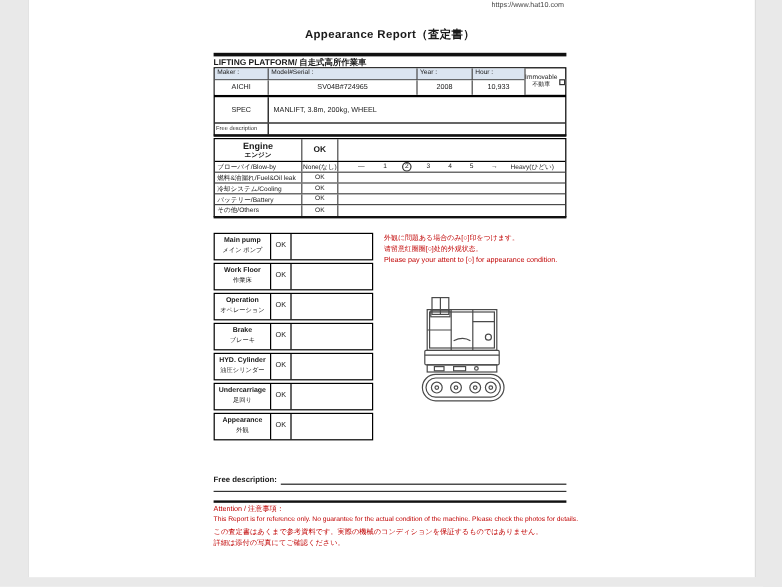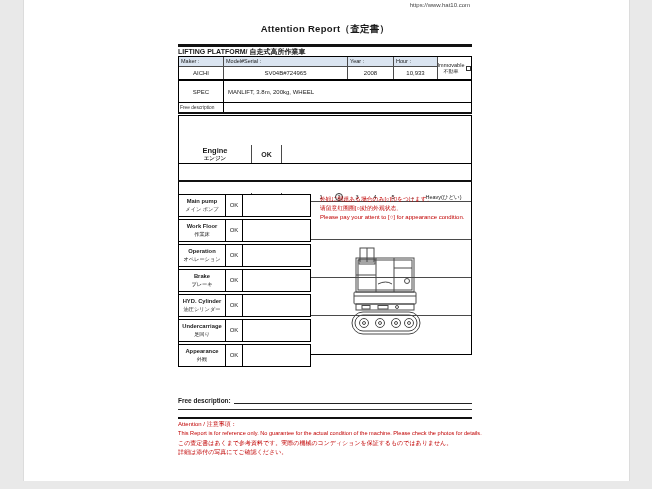--- a/index.html
+++ b/index.html
@@ -47,21 +47,21 @@
   
   .spec-table { left:178px; top:80px; width:294px; border:1.5px solid #000; font-size:6px; }
   .spec-row { display:flex; border-bottom:1px solid #000; height:22px; }
   .spec-row:last-child { border-bottom:none; height:9px; }
   .spec-label { width:45px; border-right:1px solid #000; display:flex; align-items:center; justify-content:center; }
   .spec-label.small { font-size:4.8px; color:#333; justify-content:flex-start; padding-left:1px; }
   .spec-val { flex:1; display:flex; align-items:center; padding-left:4px; }
 
   
   .engine-table { left:178px; top:115px; width:294px; border:1px solid #000; font-size:5.5px; }
-  .e-row { display:flex; border-bottom:1px solid #4a4a4a; height:9px;margin-top:29px; }
+  .e-row { display:flex; border-bottom:1px solid #4a4a4a; height:9px; }
   .e-row:last-child { border-bottom:none; }
   .e-head { height:19px; border-bottom:1px solid #000; }
   .e-c1 { width:73px; border-right:1px solid #4a4a4a; display:flex; align-items:center; padding-left:2px; white-space:nowrap; overflow:hidden; }
   .e-c2 { width:30px; border-right:1px solid #4a4a4a; display:flex; align-items:center; justify-content:center; white-space:nowrap; }
   .e-c3 { flex:1; display:flex; align-items:center; }
   .e-head .e-c1 { flex-direction:column; justify-content:center; padding-left:0; font-weight:bold; }
   .e-head .e-c1 .en { font-size:7.5px; }
   .e-head .e-c1 .jp { font-size:5.5px; }
   .e-head .e-c2 { font-weight:bold; font-size:7px; }
   .scale { display:flex; align-items:center; width:100%; padding:0 4px; }
@@ -100,21 +100,21 @@
   .attn-l2 { left:178px; top:439px; font-size:6px; color:#c00000; }
   .attn-l3 { left:178px; top:448px; font-size:6px; color:#c00000; }
 </style>
 </head>
 <body>
 
 <div class="page"></div>
 
 <a class="abs url-text" href="#">https://www.hat10.com</a>
 
-<div class="abs title">Attention Report（査定書）</div>
+<div class="abs title">Appearance Report（査定書）</div>
 
 <div class="abs bar bar1"></div>
 <div class="abs section-header">LIFTING PLATFORM/ 自走式高所作業車</div>
 
 <div class="abs info-table">
   <div class="info-cols">
     <div class="info-row hdr">
       <div class="ic w-maker">Maker :</div>
       <div class="ic w-model">Model#Serial :</div>
       <div class="ic w-year">Year :</div>

